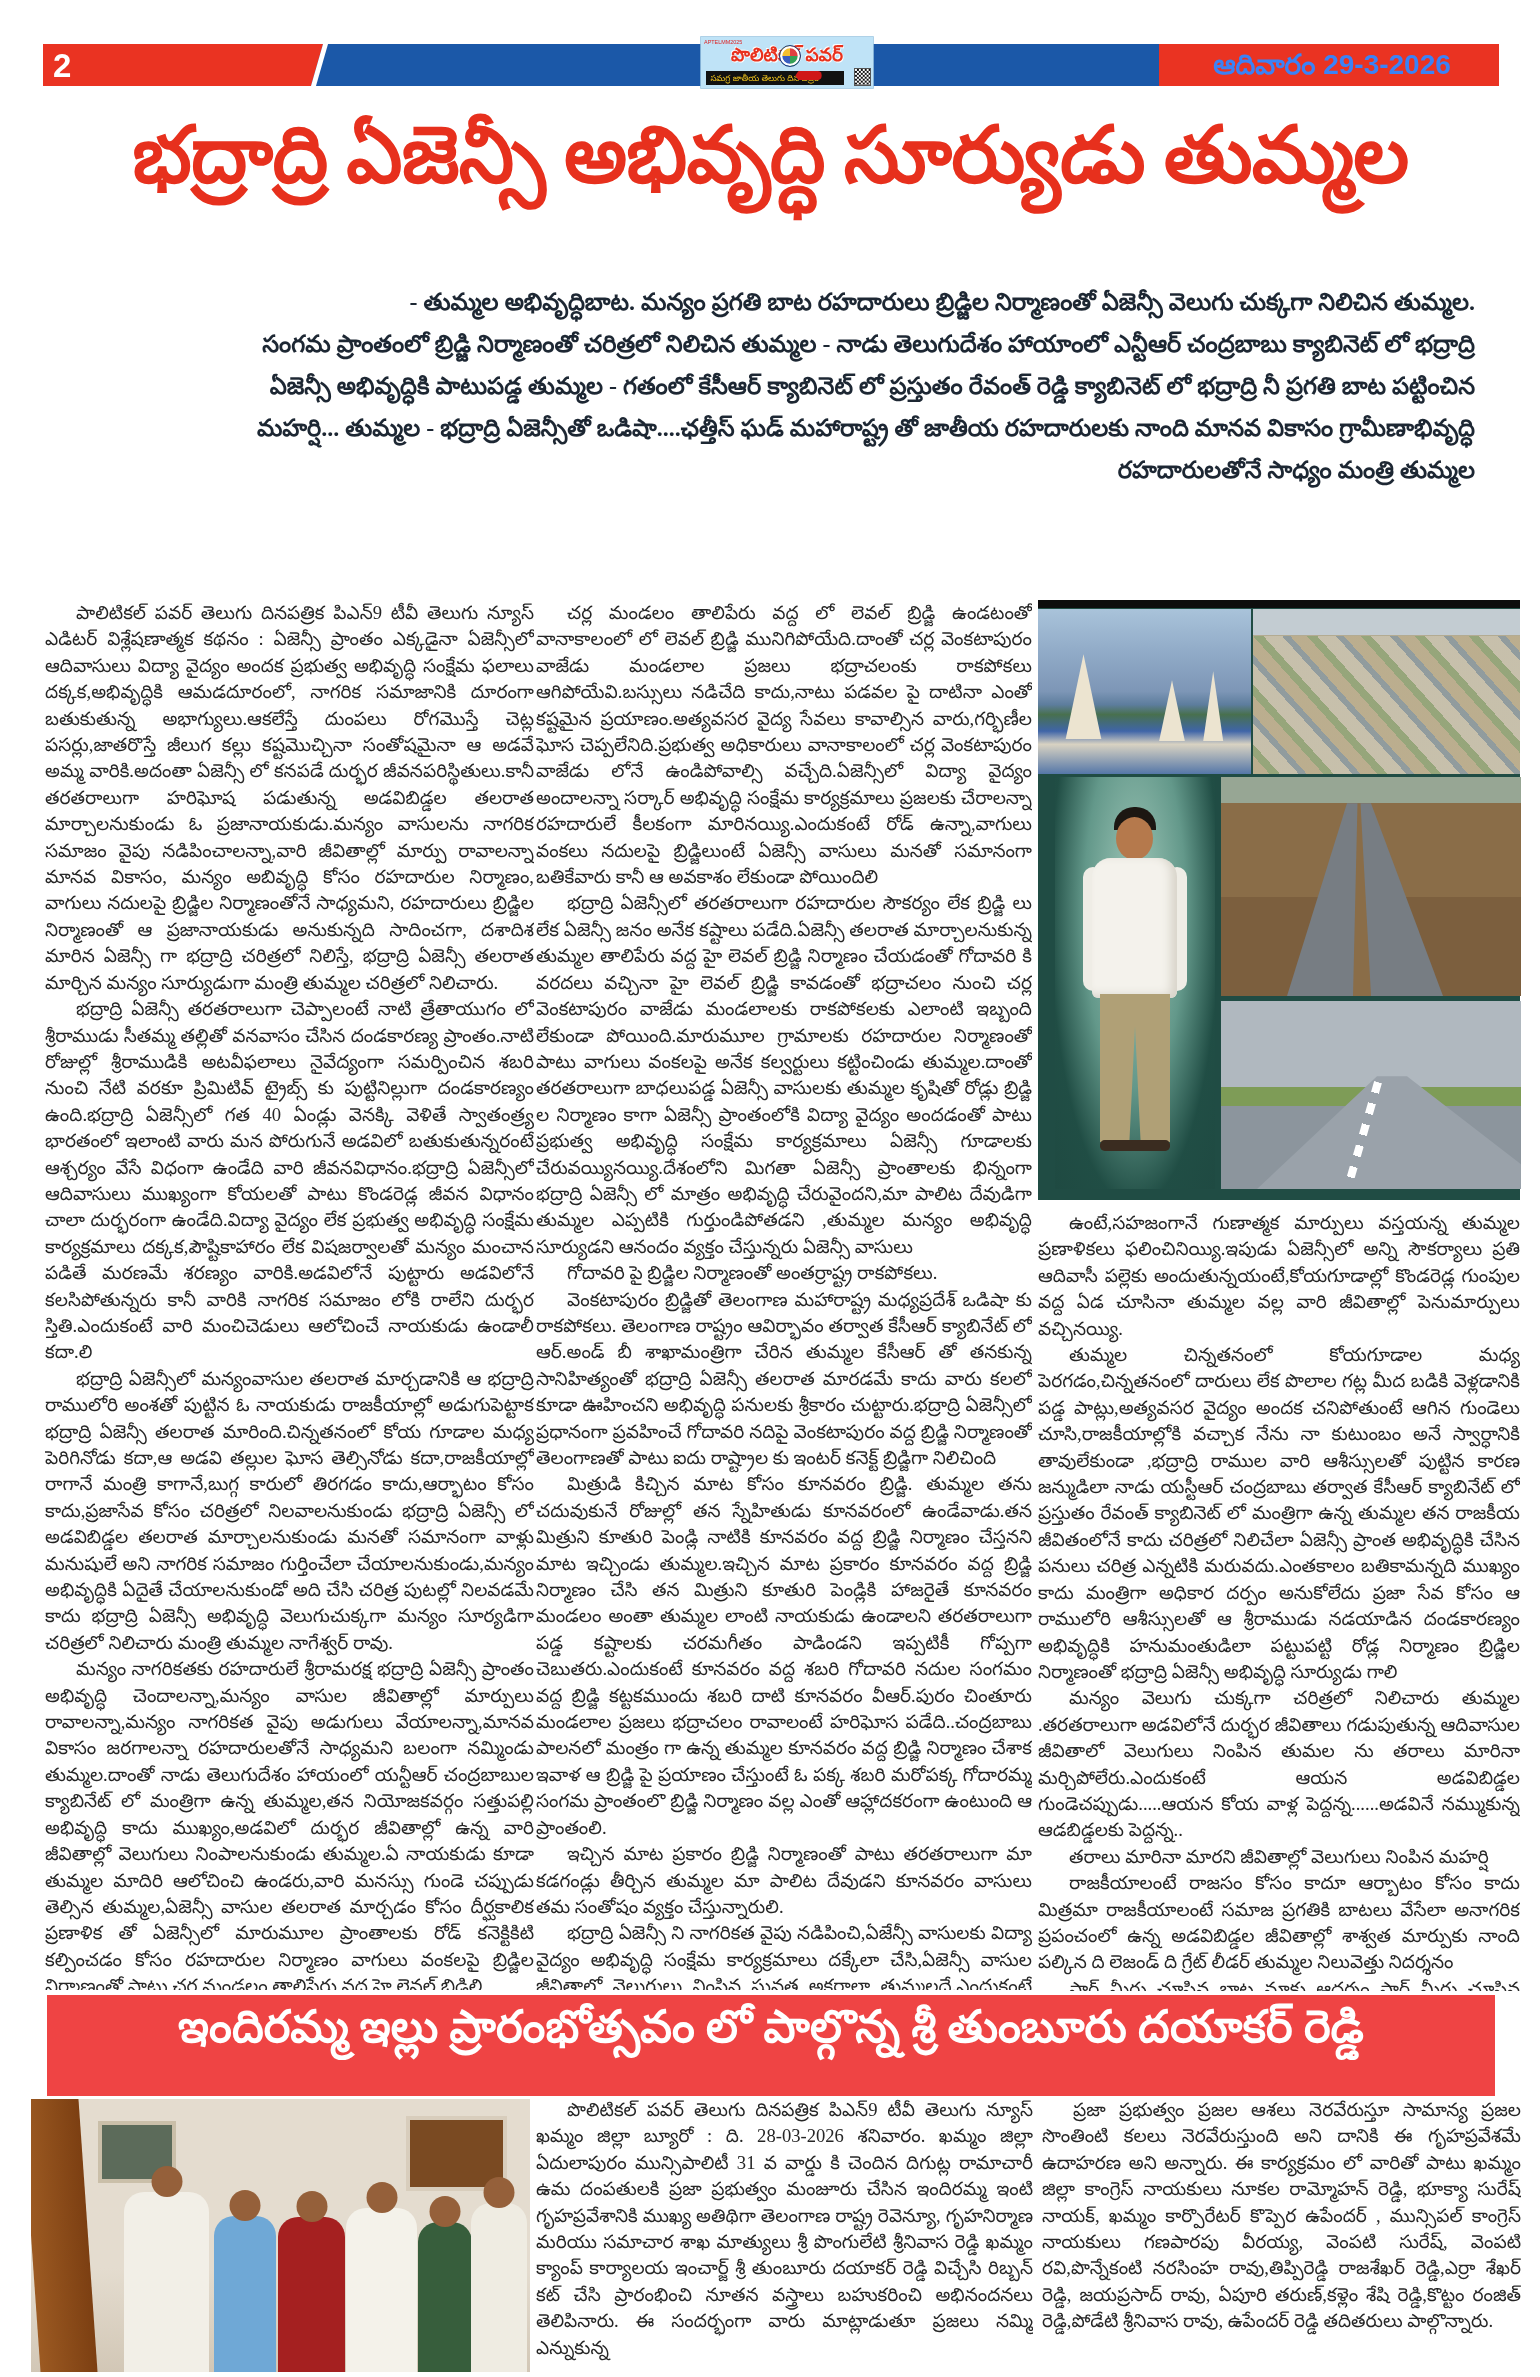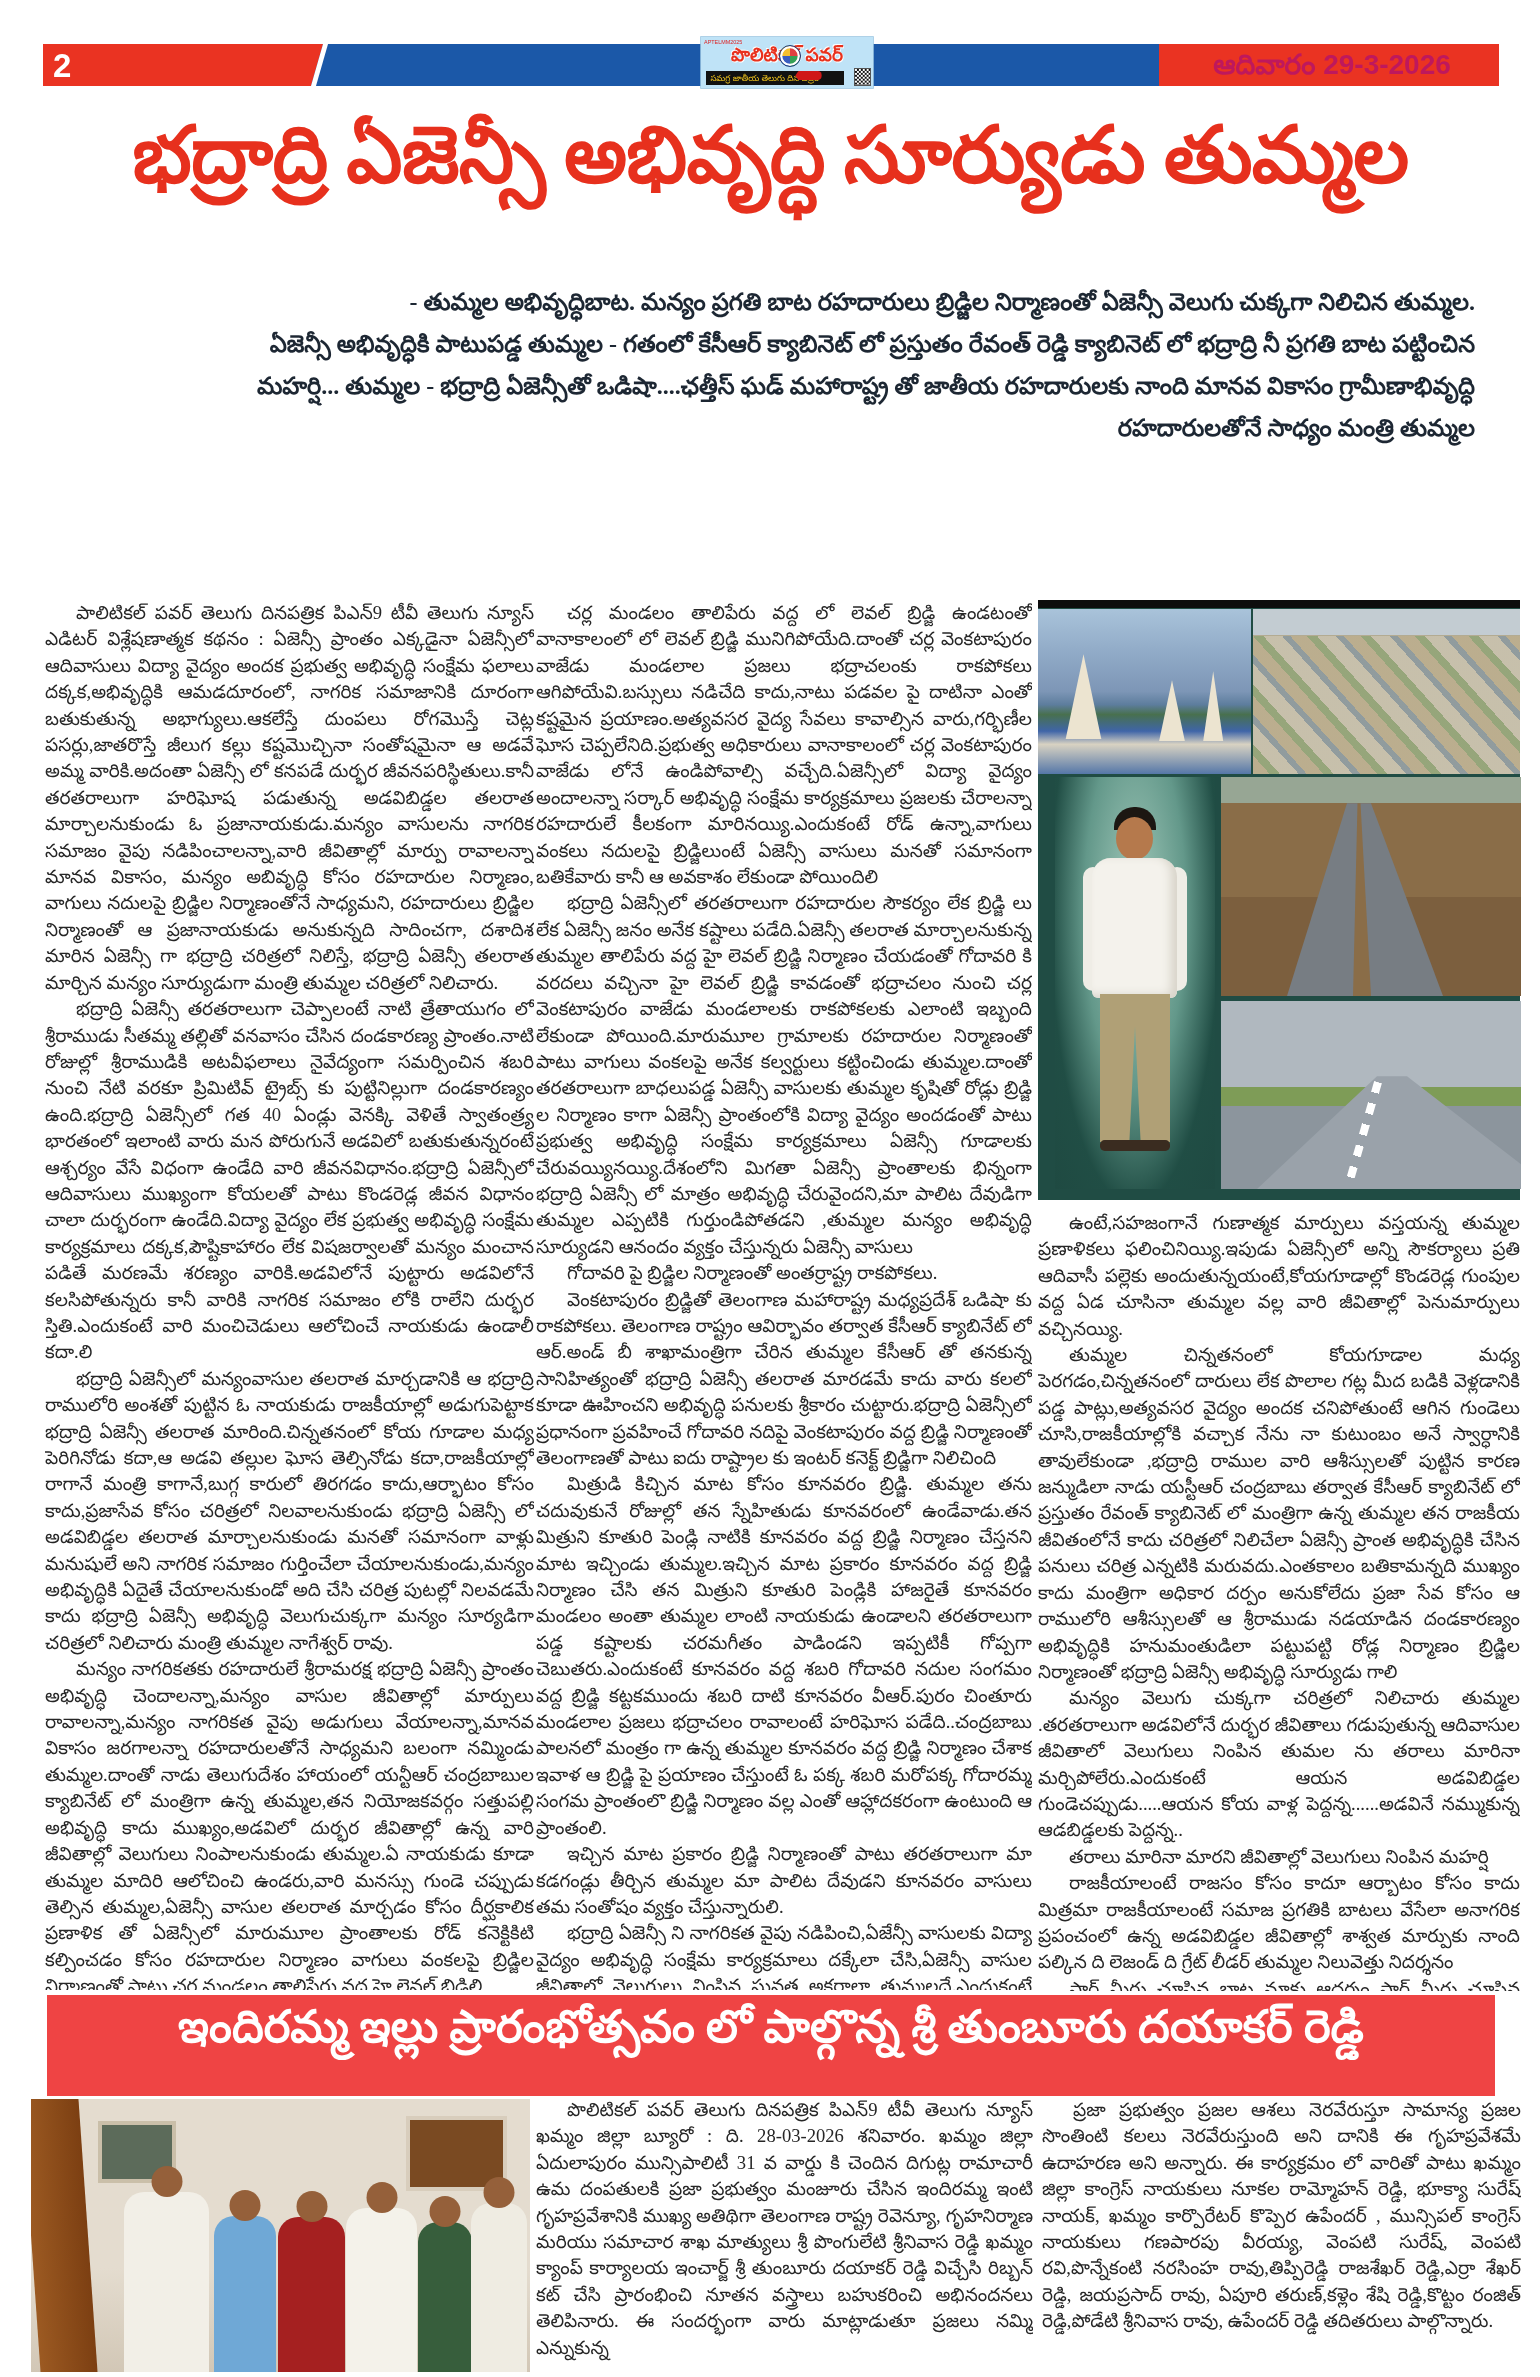--- a/index.html
+++ b/index.html
@@ -4,21 +4,21 @@
 <style>
   html,body{margin:0;padding:0;}
   body{width:1541px;height:2377px;background:#ffffff;font-family:"Liberation Serif", serif;position:relative;overflow:hidden;}
   .abs{position:absolute;}
 
   
   .hdr-red-left{left:43px;top:44px;width:299px;height:42px;background:#ea3322;}
   .hdr-red-right{left:1159px;top:44px;width:340px;height:42px;background:#ea3322;}
   .hdr-blue{left:317px;top:44px;width:862px;height:42px;background:#1b58a8;transform:skewX(-16deg);border-left:5.4px solid #fff;border-right:5.4px solid #fff;}
   .page-num{left:53px;top:47px;color:#fff;font-size:33px;font-weight:bold;font-family:"Liberation Sans",sans-serif;}
-  .hdr-date{left:1173px;top:49px;width:318px;text-align:center;color:#be185d;font-size:28px;font-weight:bold;font-family:"Liberation Sans",sans-serif;}
+  .hdr-date{left:1173px;top:49px;width:318px;text-align:center;color:#3b82f6;font-size:28px;font-weight:bold;font-family:"Liberation Sans",sans-serif;}
 
   
   .logo-box{left:701px;top:37px;width:172px;height:51px;background:#bfe3f7;box-shadow:0 0 0 0.8px #9cc6e2;}
   .logo-rni{position:absolute;left:3.1px;top:1.6px;font-size:5.4px;color:#d22;font-family:"Liberation Sans",sans-serif;}
   .logo-title{position:absolute;left:0;top:7px;width:100%;text-align:center;color:#e8321e;font-weight:bold;font-size:18.6px;text-shadow:0.8px 0.8px 0 #fff,-0.8px -0.8px 0 #fff;}
   .logo-globe{position:absolute;left:78px;top:7.8px;width:20px;height:20px;border-radius:50%;background:conic-gradient(#e04040 0 25%,#35a055 25% 50%,#3a5ec0 50% 75%,#f5c030 75% 100%);border:1.6px solid #1b3d78;box-shadow:inset 0 0 0 2.3px #fff;}
   .logo-strip{position:absolute;left:4.7px;bottom:3.1px;width:138px;height:14px;background:#111;}
   .logo-tagline{position:absolute;left:4.7px;top:1.6px;color:#f5c81e;font-size:8.5px;white-space:nowrap;font-family:"Liberation Sans",sans-serif;}
   .logo-pen{position:absolute;right:22px;bottom:4.7px;width:26.4px;height:9.3px;background:#d01818;border-radius:4.7px;clip-path:polygon(0 50%,12% 0,100% 0,100% 100%,12% 100%);}
   .logo-qr{position:absolute;right:1.6px;bottom:2.3px;width:15.5px;height:15.5px;background:repeating-conic-gradient(#111 0 25%,#fff 0 50%) 0 0/3.9px 3.9px;border:0.8px solid #555;}
@@ -96,20 +96,21 @@
     <div class="logo-tagline">సమగ్ర జాతీయ తెలుగు దిన పత్రిక</div>
     <div class="logo-pen"></div>
   </div>
   <div class="logo-qr"></div>
 </div>
 
 <div class="abs headline">భద్రాద్రి ఏజెన్సీ అభివృద్ధి సూర్యుడు తుమ్మల</div>
 
 <div class="abs intro">
   <div>- తుమ్మల అభివృద్ధిబాట. మన్యం ప్రగతి బాట  రహదారులు బ్రిడ్జిల నిర్మాణంతో ఏజెన్సీ వెలుగు చుక్కగా నిలిచిన తుమ్మల.</div>
+  <div>సంగమ ప్రాంతంలో బ్రిడ్జి నిర్మాణంతో చరిత్రలో నిలిచిన తుమ్మల - నాడు తెలుగుదేశం హాయాంలో ఎన్టీఆర్ చంద్రబాబు క్యాబినెట్ లో భద్రాద్రి</div>
   <div>ఏజెన్సీ అభివృద్ధికి పాటుపడ్డ తుమ్మల - గతంలో కేసీఆర్ క్యాబినెట్ లో ప్రస్తుతం రేవంత్ రెడ్డి క్యాబినెట్ లో భద్రాద్రి నీ ప్రగతి బాట పట్టించిన</div>
   <div>మహర్షి... తుమ్మల - భద్రాద్రి ఏజెన్సీతో ఒడిషా....ఛత్తీస్ ఘడ్ మహారాష్ట్ర తో జాతీయ రహదారులకు నాంది మానవ వికాసం గ్రామీణాభివృద్ధి</div>
   <div>రహదారులతోనే సాధ్యం మంత్రి తుమ్మల</div>
 </div>
 
 <div class="abs col col1">
   <p>పాలిటికల్ పవర్ తెలుగు దినపత్రిక పిఎన్9 టీవీ తెలుగు న్యూస్ ఎడిటర్ విశ్లేషణాత్మక కథనం : ఏజెన్సీ ప్రాంతం ఎక్కడైనా ఏజెన్సీలో ఆదివాసులు విద్యా వైద్యం అందక ప్రభుత్వ అభివృద్ధి సంక్షేమ ఫలాలు దక్కక,అభివృద్ధికి ఆమడదూరంలో, నాగరిక సమాజానికి దూరంగా బతుకుతున్న అభాగ్యులు.ఆకలేస్తే దుంపలు రోగమొస్తే చెట్ల పసర్లు,జాతరొస్తే జీలుగ కల్లు కష్టమొచ్చినా సంతోషమైనా ఆ అడవే అమ్మ వారికి.అదంతా ఏజెన్సీ లో కనపడే దుర్భర జీవనపరిస్థితులు.కానీ తరతరాలుగా హరిఘోష పడుతున్న అడవిబిడ్డల తలరాత మార్చాలనుకుండు ఓ ప్రజానాయకుడు.మన్యం వాసులను నాగరిక సమాజం వైపు నడిపించాలన్నా,వారి జీవితాల్లో మార్పు రావాలన్నా మానవ వికాసం, మన్యం అబివృద్ధి కోసం రహదారుల నిర్మాణం, వాగులు నదులపై బ్రిడ్జిల నిర్మాణంతోనే సాధ్యమని, రహదారులు బ్రిడ్జిల నిర్మాణంతో  ఆ ప్రజానాయకుడు అనుకున్నది సాదించగా, దశాదిశ మారిన ఏజెన్సీ  గా భద్రాద్రి చరిత్రలో నిలిస్తే, భద్రాద్రి ఏజెన్సీ తలరాత మార్చిన మన్యం సూర్యుడుగా మంత్రి తుమ్మల చరిత్రలో నిలిచారు.</p>
   <p>భద్రాద్రి ఏజెన్సీ తరతరాలుగా చెప్పాలంటే నాటి త్రేతాయుగం లో శ్రీరాముడు సీతమ్మ తల్లితో వనవాసం చేసిన దండకారణ్య ప్రాంతం.నాటి రోజుల్లో శ్రీరాముడికి అటవీఫలాలు నైవేద్యంగా సమర్పించిన శబరి నుంచి నేటి వరకూ ప్రిమిటివ్ ట్రైబ్స్ కు పుట్టినిల్లుగా దండకారణ్యం ఉంది.భద్రాద్రి ఏజెన్సీలో గత 40 ఏండ్లు వెనక్కి వెళితే స్వాతంత్ర్య భారతంలో ఇలాంటి వారు మన పోరుగునే అడవిలో బతుకుతున్నరంటే ఆశ్చర్యం వేసే విధంగా ఉండేది వారి జీవనవిధానం.భద్రాద్రి ఏజెన్సీలో ఆదివాసులు ముఖ్యంగా కోయలతో పాటు కొండరెడ్ల జీవన విధానం చాలా దుర్భరంగా ఉండేది.విద్యా వైద్యం లేక ప్రభుత్వ అభివృద్ధి సంక్షేమ కార్యక్రమాలు దక్కక,పౌష్టికాహారం లేక విషజర్వాలతో మన్యం మంచాన పడితే మరణమే శరణ్యం వారికి.అడవిలోనే పుట్టారు అడవిలోనే కలసిపోతున్నరు కానీ వారికి నాగరిక సమాజం లోకి రాలేని దుర్భర స్తితి.ఎందుకంటే వారి మంచిచెడులు ఆలోచించే నాయకుడు ఉండాలీ కదా.లి</p>
   <p>భద్రాద్రి ఏజెన్సీలో మన్యంవాసుల తలరాత మార్చడానికి ఆ భద్రాద్రి రాములోరి అంశతో పుట్టిన ఓ నాయకుడు రాజకీయాల్లో అడుగుపెట్టాక భద్రాద్రి ఏజెన్సీ తలరాత మారింది.చిన్నతనంలో కోయ గూడాల మధ్య పెరిగినోడు కదా,ఆ అడవి తల్లుల ఘోస తెల్సినోడు కదా,రాజకీయాల్లో రాగానే మంత్రి కాగానే,బుగ్గ కారులో తిరగడం కాదు,ఆర్భాటం కోసం కాదు,ప్రజాసేవ కోసం చరిత్రలో నిలవాలనుకుండు భద్రాద్రి ఏజెన్సీ లో అడవిబిడ్డల తలరాత మార్చాలనుకుండు మనతో సమానంగా వాళ్లు మనుషులే అని నాగరిక సమాజం గుర్తించేలా చేయాలనుకుండు,మన్యం అభివృద్ధికి ఏదైతే చేయాలనుకుండో అది చేసి చరిత్ర పుటల్లో నిలవడమే కాదు భద్రాద్రి ఏజెన్సీ అభివృద్ధి వెలుగుచుక్కగా మన్యం సూర్యడిగా చరిత్రలో నిలిచారు మంత్రి తుమ్మల నాగేశ్వర్ రావు.</p>
   <p>మన్యం నాగరికతకు రహదారులే శ్రీరామరక్ష  భద్రాద్రి ఏజెన్సీ ప్రాంతం అభివృద్ధి చెందాలన్నా,మన్యం వాసుల జీవితాల్లో మార్పులు రావాలన్నా,మన్యం నాగరికత వైపు అడుగులు వేయాలన్నా,మానవ వికాసం జరగాలన్నా రహదారులతోనే సాధ్యమని బలంగా నమ్మిండు తుమ్మల.దాంతో నాడు తెలుగుదేశం హాయంలో యన్టీఆర్ చంద్రబాబుల క్యాబినేట్ లో మంత్రిగా ఉన్న తుమ్మల,తన నియోజకవర్గం సత్తుపల్లి అభివృద్ధి కాదు ముఖ్యం,అడవిలో దుర్భర జీవితాల్లో ఉన్న వారి జీవితాల్లో వెలుగులు నింపాలనుకుండు తుమ్మల.ఏ నాయకుడు కూడా తుమ్మల మాదిరి ఆలోచించి ఉండరు,వారి మనస్సు గుండె చప్పుడు తెల్సిన తుమ్మల,ఏజెన్సీ వాసుల తలరాత మార్చడం కోసం దీర్ఘకాలిక ప్రణాళిక తో ఏజెన్సీలో మారుమూల ప్రాంతాలకు రోడ్ కనెక్టికిటి కల్పించడం కోసం రహదారుల నిర్మాణం వాగులు వంకలపై బ్రిడ్జిల నిర్మాణంతో పాటు చర్ల మండలం తాలిపేరు వద్ద హై లెవల్ బ్రిడ్జిలి</p>

